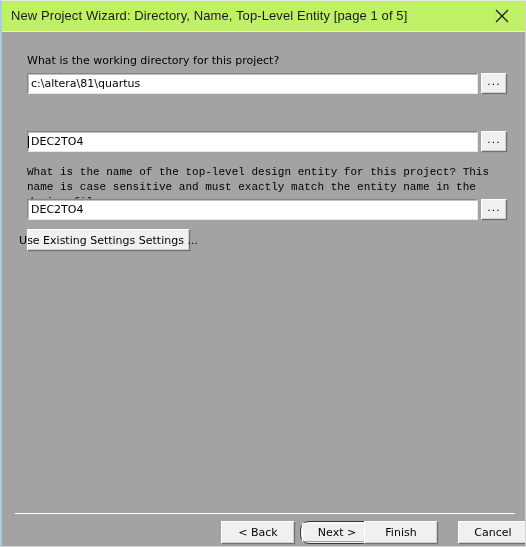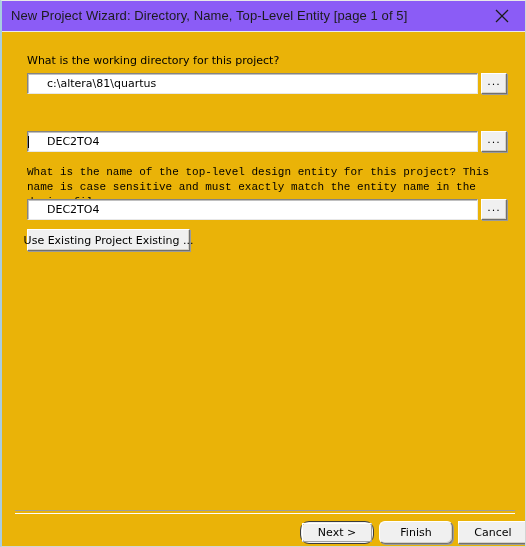--- a/index.html
+++ b/index.html
@@ -28,21 +28,21 @@
     border-top: 1px solid #e8e8e8;
     overflow: hidden;
   }
 
   
   #titlebar {
     position: absolute;
     left: 0; top: 0;
     right: 0;
     height: 30px;
-    background: #8b5cf6;
+    background: #bef264;
     border-bottom: 1px solid #eaeaea;
   }
   #title-text {
     position: absolute;
     left: 9px;
     top: 6px;
     font-size: 13px;
     line-height: 18px;
     color: #1b1b1b;
     white-space: nowrap;
@@ -58,21 +58,21 @@
   }
   #close-button svg { position:absolute; left:15px; top:8px; }
 
   
   #content {
     position: absolute;
     left: 0;
     top: 31px;
     right: 0;
     bottom: 0;
-    background: #eab308;
+    background: #a3a3a3;
   }
 
   .field-label {
     position: absolute;
     left: 25px;
     font-family: "DejaVu Sans", sans-serif;
     font-size: 11px;
     line-height: 15px;
     color: #000000;
     width: 478px;
@@ -87,21 +87,21 @@
     box-sizing: border-box;
     background: #ffffff;
     border-top: 1px solid #848484;
     border-left: 1px solid #848484;
     border-right: 1px solid #e8e8e8;
     border-bottom: 1px solid #e8e8e8;
     box-shadow: inset 1px 1px 0 #c0c0c0;
   }
   .text-input .value {
     position: absolute;
-    left: 19px;
+    left: 3px;
     top: 2px;
     font-family: "DejaVu Sans", sans-serif;
     font-size: 11px;
     line-height: 15px;
     color: #000000;
     white-space: nowrap;
   }
   .caret {
     display: inline-block;
     width: 1px;
@@ -158,21 +158,21 @@
     border-bottom: 1px solid #fcfcfc;
   }
 
   .footer-button {
     top: 489px;
     width: 74px;
     height: 23px;
   }
   #back-button   { left: 219px; }
   #next-button   { left: 298px; border-radius: 9px; }
-  #finish-button { left: 377px; border-radius: 6px; }
+  #finish-button { left: 362px; }
   #cancel-button { left: 456px; width: 70px; }
 
   
   #next-button {
     border: 1px solid #3c3c3c;
     box-shadow: none;
   }
   #next-button .inner {
     position: absolute;
     left: 1px; top: 1px; right: 1px; bottom: 1px;
@@ -215,24 +215,25 @@
     </div>
     <div class="win-button browse-button" style="top:99px;">...</div>
 
     <div class="field-label" style="top:133px;font-family:Liberation Mono, monospace;">What is the name of the top-level design entity for this project? This name is case sensitive and must exactly match the entity name in the design file.</div>
 
     <div class="text-input" style="top:167px;">
       <span class="value">DEC2TO4</span>
     </div>
     <div class="win-button browse-button" style="top:167px;">...</div>
 
-    <div class="win-button" id="use-existing-button">Use Existing Project Existing ...</div>
+    <div class="win-button" id="use-existing-button">Use Existing Settings Settings ...</div>
 
     <div id="separator"></div>
 
+    <div class="win-button footer-button" id="back-button">&lt; Back</div>
 
     <div class="win-button footer-button" id="next-button">
       <span class="inner"></span>
       <span>Next &gt;</span>
     </div>
 
     <div class="win-button footer-button" id="finish-button">Finish</div>
 
     <div class="win-button footer-button" id="cancel-button">Cancel</div>
 

